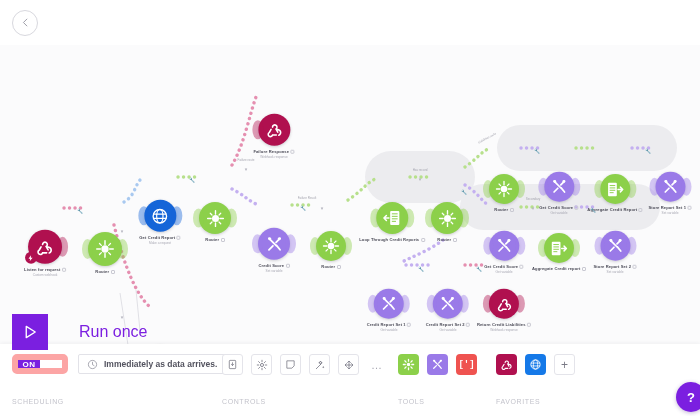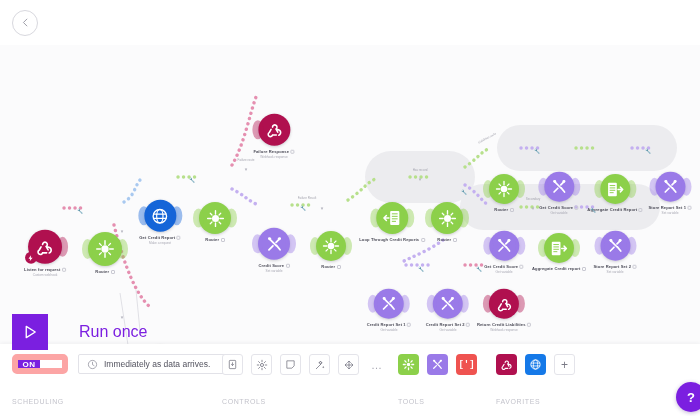--- a/index.html
+++ b/index.html
@@ -99,21 +99,21 @@
     background:#7b1fe0; color:#fff; font-size:8px; font-weight:bold;
     width:28px; display:flex; align-items:center; justify-content:center;
     letter-spacing:.5px;
   }
   #toggle .off { width:28px; background:#fff; }
   #sched-box {
     margin-left:10px; height:20px; min-width:160px;
     border:1px solid #e2e2e8; border-radius:2px; background:#fff;
     display:flex; align-items:center; padding:0 8px; cursor:pointer;
   }
-  #sched-box .txt { font-size:8.5px; color:#53535f; margin-left:6px; }
+  #sched-box .txt { font-size:8.5px; color:#53535f; margin-left:6px;font-weight:bold; }
 
   .grp-label {
     position:absolute; font-size:7px; color:#c3c3cb; letter-spacing:.6px; top:54px;
   }
 
   .icon-btn {
     width:21px; height:21px; border:1px solid #e4e4ea; border-radius:3px;
     background:#fff; display:flex; align-items:center; justify-content:center;
     cursor:pointer;
   }

